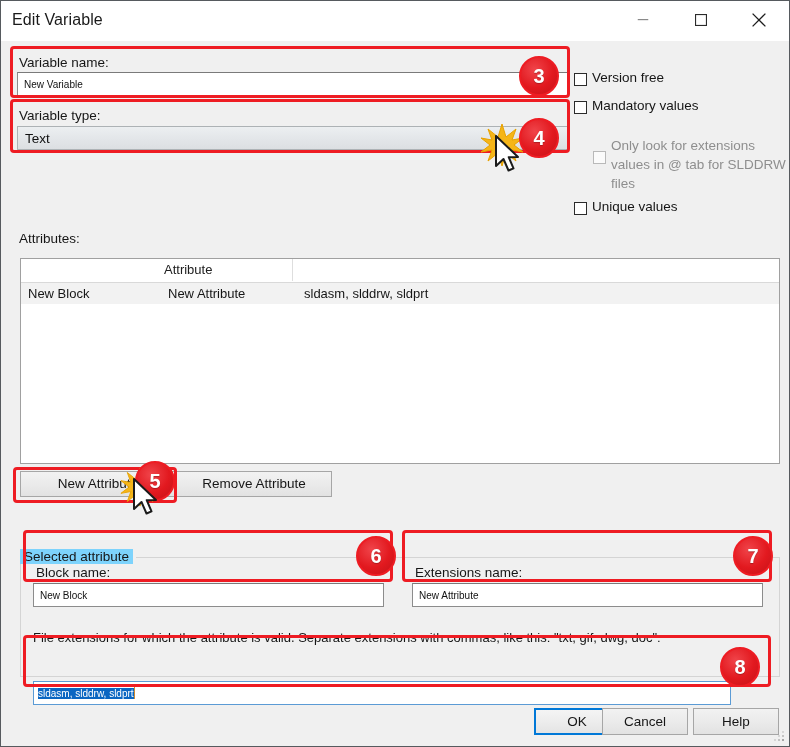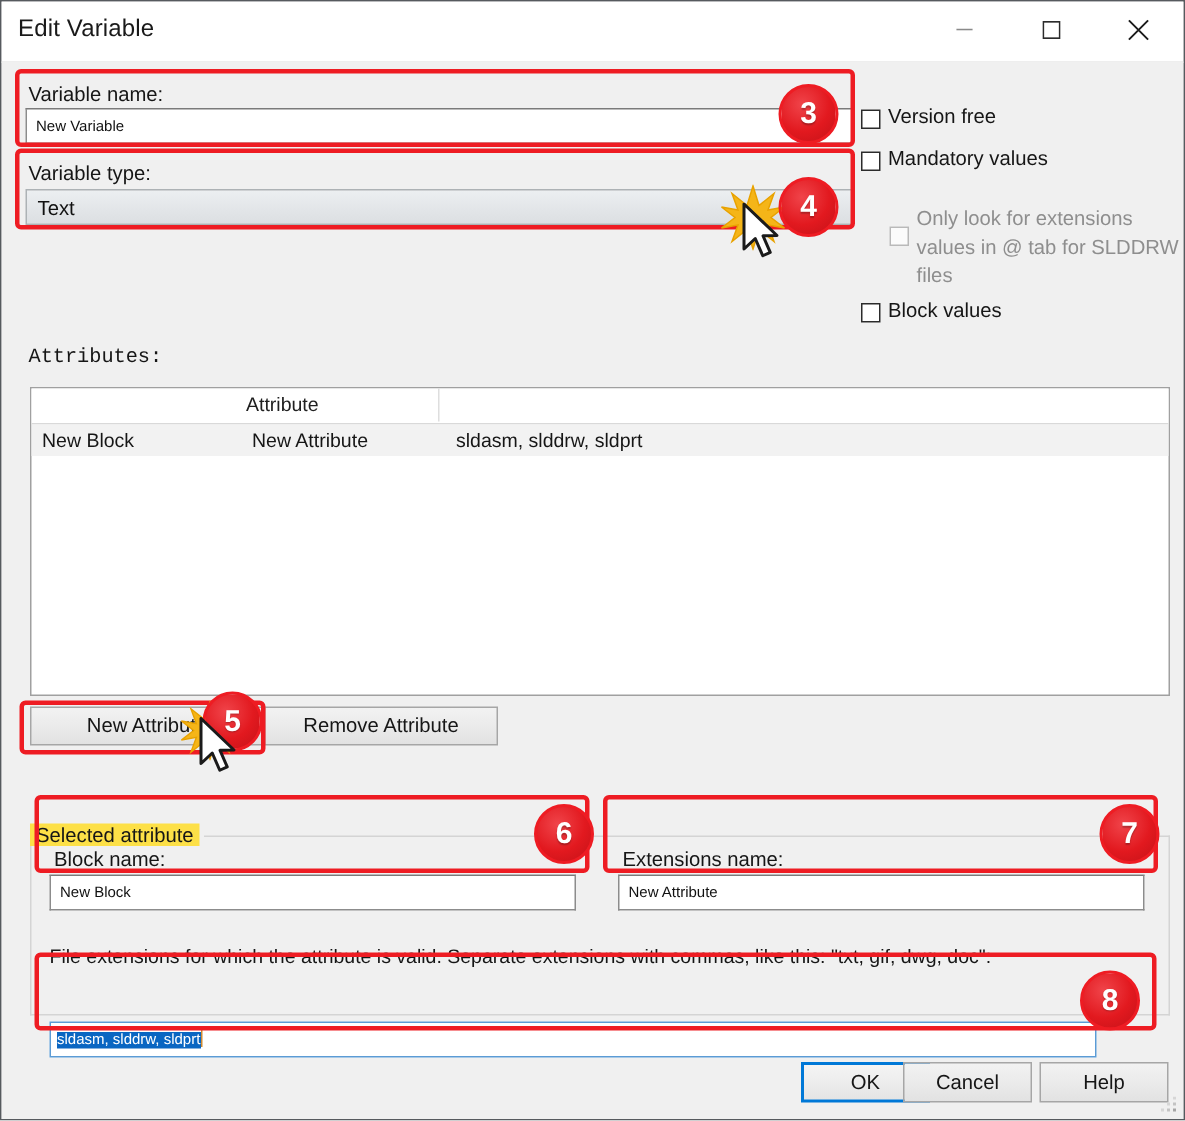--- a/index.html
+++ b/index.html
@@ -184,21 +184,21 @@
     box-sizing: border-box;
     border: 1px solid #d4d4d4;
     border-top: none;
   }
   #gb-title {
     position: absolute;
     left: 19px;
     top: 508px;
     font-size: 13.5px;
     color: #161616;
-    background: #fde047;
+    background: #7dd3fc;
     padding: 0 4px;
   }
   #gb-line-right {
     position: absolute;
     left: 135px;
     top: 516px;
     width: 644px;
     height: 1px;
     background: #d4d4d4;
   }
@@ -305,24 +305,24 @@
       <span class="cblabel">Mandatory values</span>
     </div>
 
     <div class="cbrow" style="left:592px; top:100px; width:190px;">
       <span class="cbbox disabled" style="top:10px;"></span>
       <span class="cblabel disabled" style="left:18px; top:-5px; white-space:normal; width:175px; line-height:19px; display:block;">Only look for extensions values in @ tab for SLDDRW files</span>
     </div>
 
     <div class="cbrow" style="left:573px; top:161px;">
       <span class="cbbox"></span>
-      <span class="cblabel">Block values</span>
-    </div>
-
-    <div class="lbl" style="left:18px; top:190px;font-family:Liberation Mono, monospace;">Attributes:</div>
+      <span class="cblabel">Unique values</span>
+    </div>
+
+    <div class="lbl" style="left:18px; top:190px;">Attributes:</div>
 
     <div id="listview">
       <div id="lv-header">
         <div class="hcell" style="left:124px; width:136px;margin-left:12px;">Attribute</div>
       </div>
       <div id="lv-body">
         <div class="lvrow">
           <div class="cell" style="left:0; width:140px;">New Block</div>
           <div class="cell" style="left:140px; width:136px;">New Attribute</div>
           <div class="cell" style="left:276px; width:140px;">sldasm, slddrw, sldprt</div>

